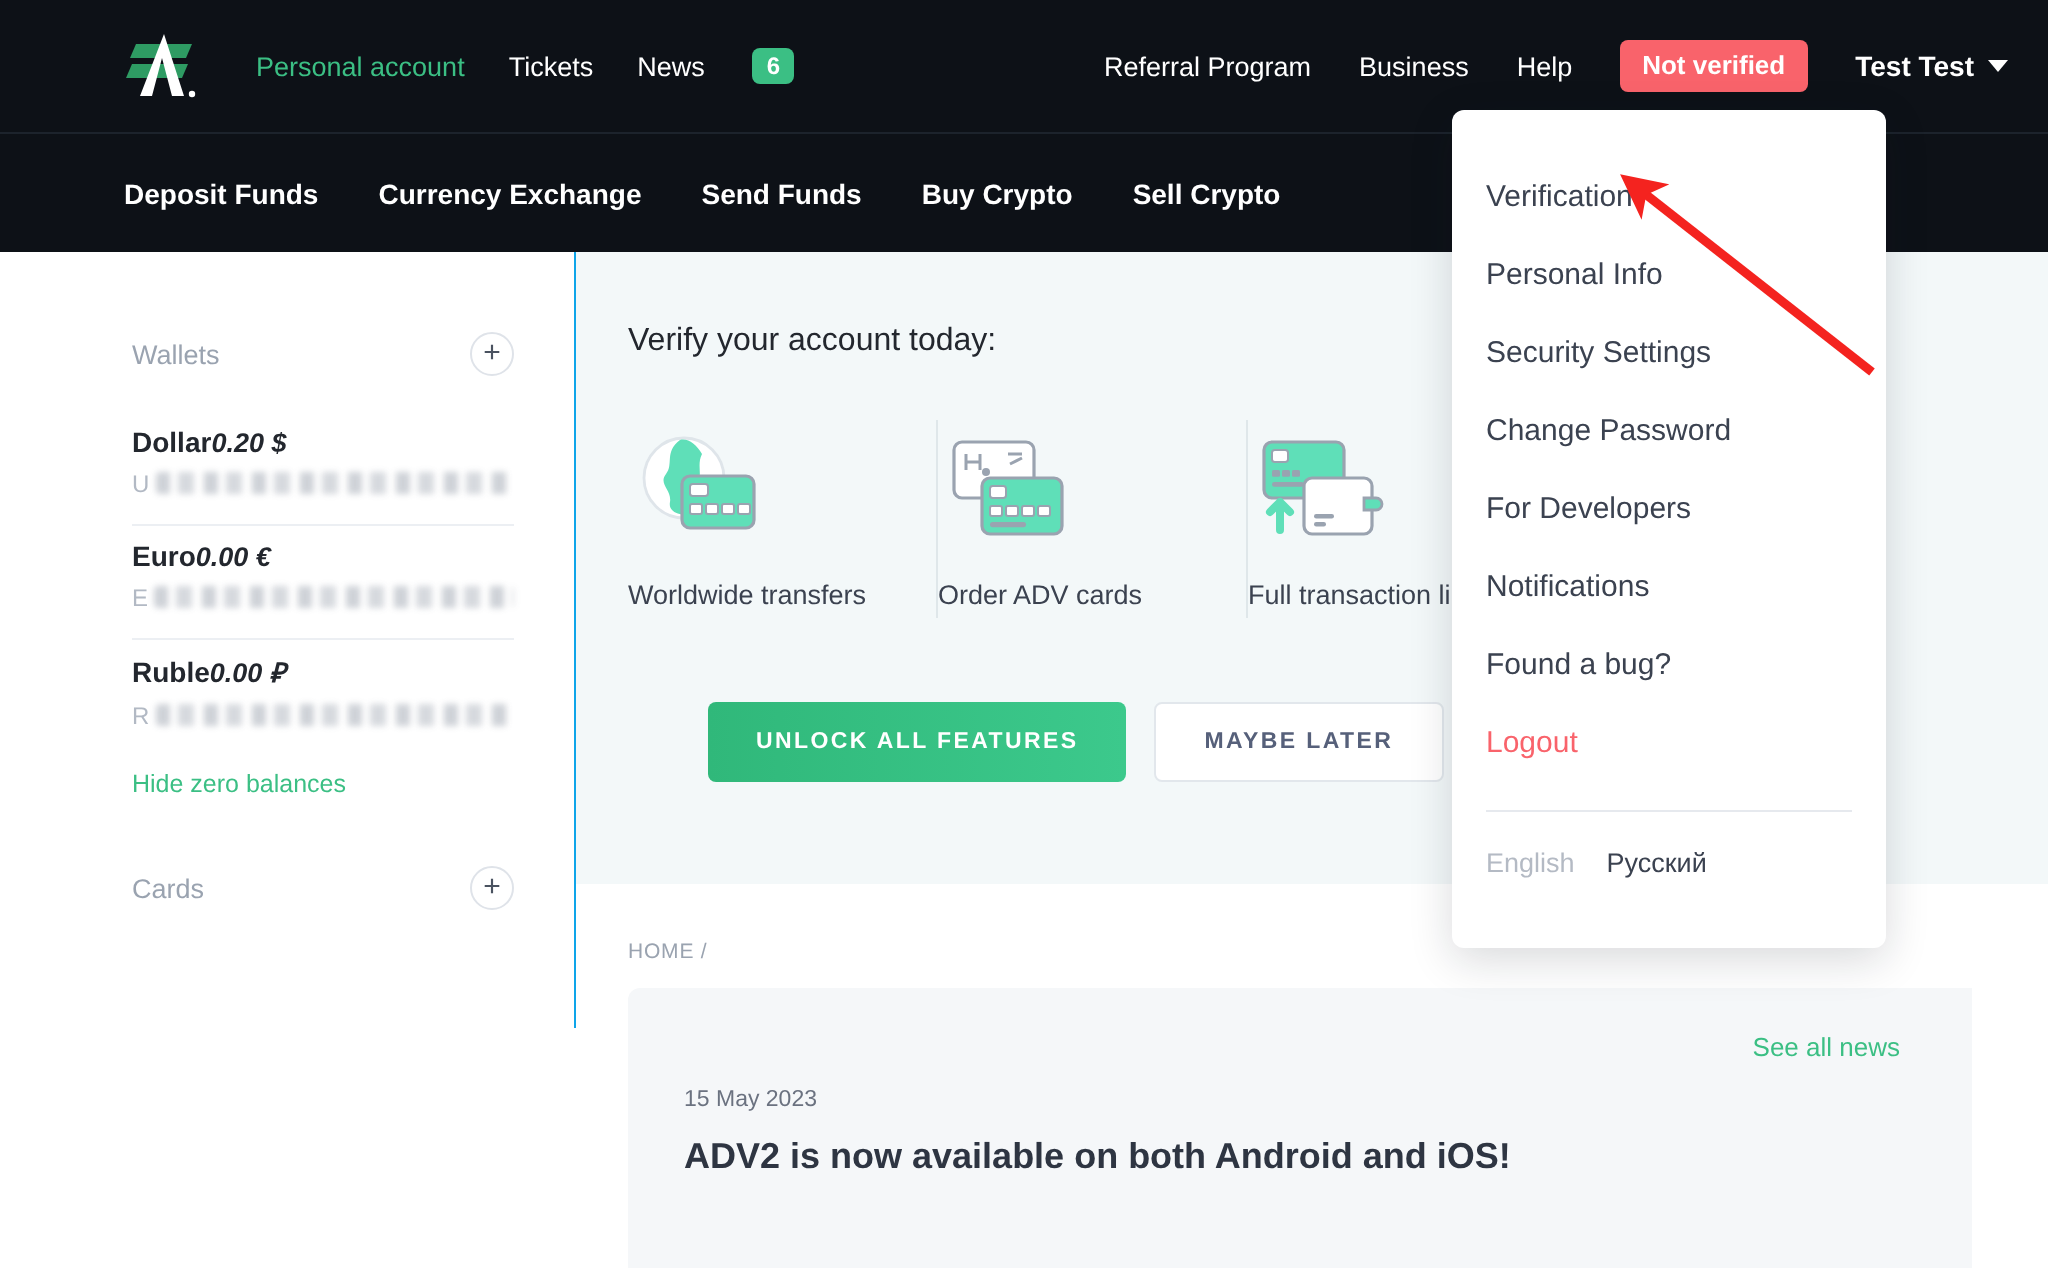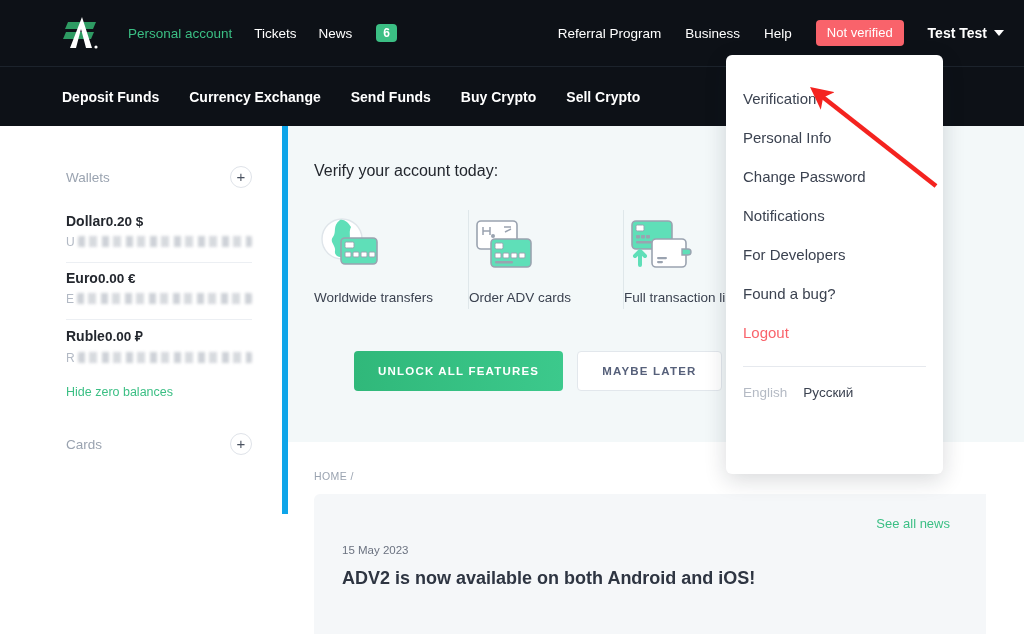--- a/index.html
+++ b/index.html
@@ -25,21 +25,21 @@
   .nav-left a.active { color: #3bbf84; }
   .news-badge {
     background: #3bbf84; color: #ffffff; font-size: 12px; font-weight: 700;
     border-radius: 4px; padding: 3px 7px; margin-left: 2px; line-height: 1;
   }
   .nav-right {
     position: absolute; right: 20px; top: 0; height: 66px;
     display: flex; align-items: center; gap: 24px; margin-left: 27px;
   }
   .badge-notverified {
-    background: #f9636b; color: #ffffff; font-size: 13px; font-weight: 400;
+    background: #f9636b; color: #ffffff; font-size: 13px; font-weight: 700;
     border-radius: 4px; padding: 5px 11px; line-height: 1.2; white-space: nowrap;
   }
   .user-menu {
     display: flex; align-items: center; gap: 7px; color: #ffffff;
     font-size: 14px; font-weight: 700; cursor: pointer; white-space: nowrap;
   }
   .caret { width: 0; height: 0; border-left: 5px solid transparent;
            border-right: 5px solid transparent; border-top: 6px solid #ffffff; }
 
   
@@ -48,38 +48,38 @@
     background: #0d1117; border-top: 1px solid #1c232c;
     display: flex; align-items: center; padding-left: 62px; gap: 30px;
   }
   .subnav a {
     font-size: 14px; font-weight: 700; color: #ffffff; text-decoration: none; white-space: nowrap;
   }
 
   
   .sidebar {
     position: absolute; left: 0; top: 126px; width: 288px; height: 388px;
-    background: #ffffff; border-right: 6px solid #0ea5e9;
+    background: #ffffff; border-right: 1px solid #0ea5e9;
     padding: 40px 30px 0 66px;
   }
   .side-head {
     display: flex; align-items: center; justify-content: space-between;
     margin-bottom: 18px;
   }
   .side-head .title { font-size: 13.5px; color: #9aa3b0; }
   .plus-btn {
     width: 22px; height: 22px; border: 1px solid #dfe3e9; border-radius: 50%;
     display: flex; align-items: center; justify-content: center;
     color: #5c6craft; cursor: pointer; background: #fff;
   }
   .plus-btn span { font-size: 15px; line-height: 1; color: #4a5260; margin-top: -1px; }
   .wallet-row { padding: 7px 0 4px 0; }
   .wallet-line { display: flex; align-items: baseline; justify-content: flex-start; }
   .wallet-name { font-size: 14px; font-weight: 700; color: #23272e; }
-  .wallet-amount { font-size: 13.5px; font-weight: 700; color: #23272e; white-space: nowrap; }
+  .wallet-amount { font-size: 13.5px; font-weight: 700; color: #23272e; white-space: nowrap; font-style: italic; }
   .wallet-acct { display: flex; align-items: center; gap: 3px; margin-top: 5px; height: 15px; }
   .wallet-acct .pfx { font-size: 12px; color: #b2b9c4; }
   .blurred {
     flex: 1; height: 11px; border-radius: 2px;
     background:
       repeating-linear-gradient(90deg,
         rgba(150,158,170,0.55) 0 7px,
         rgba(255,255,255,0) 7px 11px,
         rgba(150,158,170,0.45) 11px 19px,
         rgba(255,255,255,0) 19px 24px);
@@ -324,23 +324,24 @@
     <div class="news-card">
       <div class="see-all">See all news</div>
       <div class="news-date">15 May 2023</div>
       <div class="news-title">ADV2 is now available on both Android and iOS!</div>
     </div>
   </div>
 
   <div class="dropdown">
     <div class="dd-item">Verification</div>
     <div class="dd-item">Personal Info</div>
+    <div class="dd-item">Security Settings</div>
     <div class="dd-item">Change Password</div>
+    <div class="dd-item">For Developers</div>
     <div class="dd-item">Notifications</div>
-    <div class="dd-item">For Developers</div>
     <div class="dd-item">Found a bug?</div>
     <div class="dd-item logout">Logout</div>
     <div class="dd-sep"></div>
     <div class="dd-langs">
       <span class="lang-en">English</span>
       <span class="lang-ru">Русский</span>
     </div>
   </div>
 
   <svg class="arrow-svg" width="1024" height="634">

